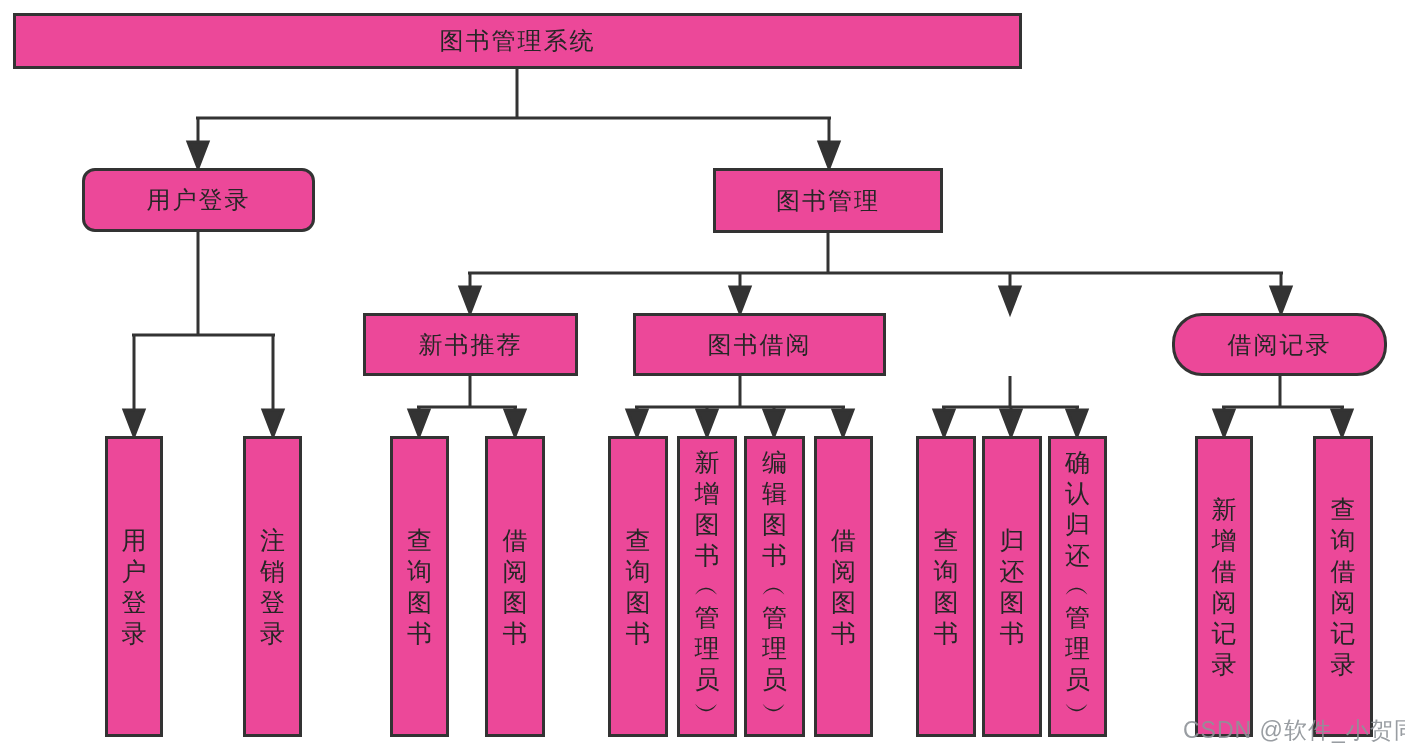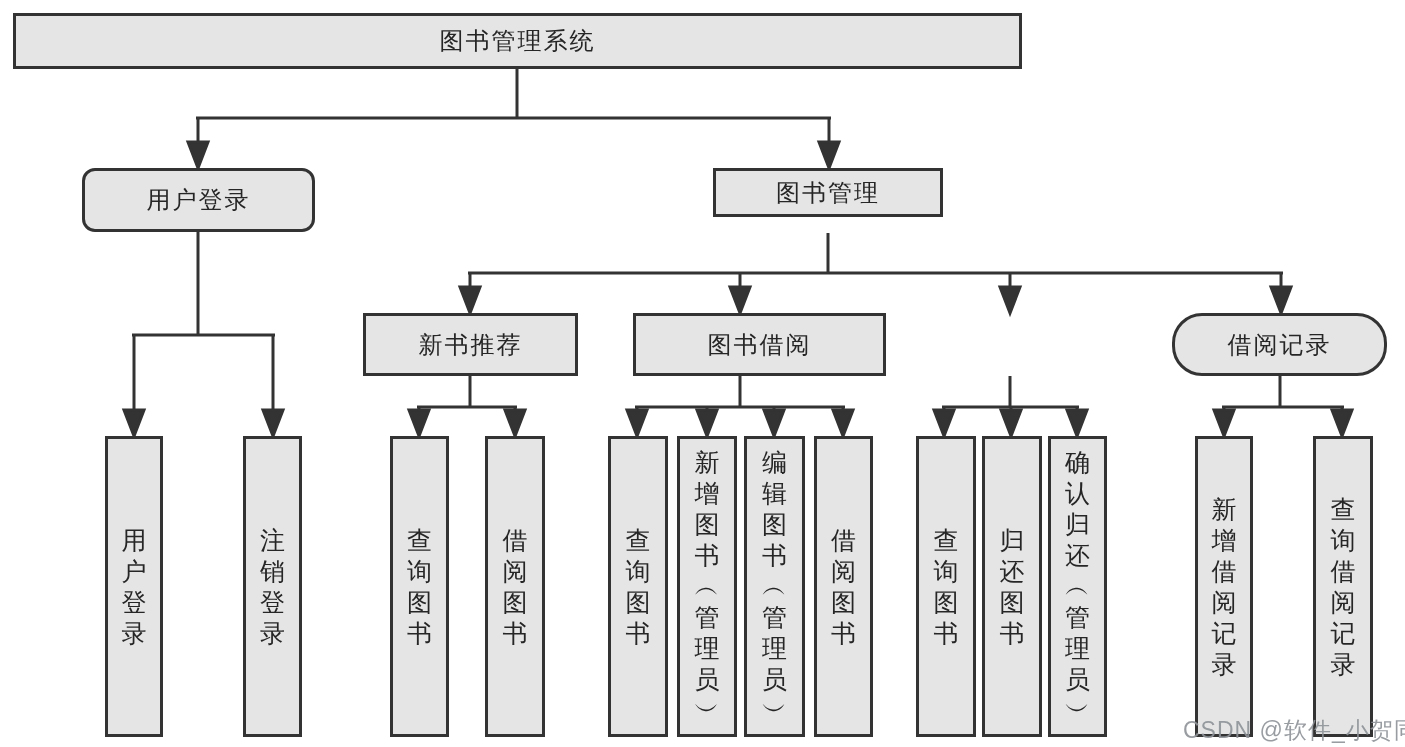--- a/index.html
+++ b/index.html
@@ -9,21 +9,21 @@
     background:var(--bg,#ffffff);
     font-family:"Liberation Sans","DejaVu Sans",sans-serif;
     color:var(--text,#262626);
     overflow:hidden;
   }
   .wires{position:absolute;left:0;top:0;width:1405px;height:747px;pointer-events:none;}
   .node{
     position:absolute;
     box-sizing:border-box;
     border:3px solid var(--line,#333333);
-    background:#e5e5e5;
+    background:#ec4899;
     display:flex;align-items:center;justify-content:center;
     text-align:center;
     font-size:24px;
     letter-spacing:2px;
     z-index:2;
   }
   .leaf{
     flex-direction:column;
     font-size:25px;
     letter-spacing:0;
@@ -118,21 +118,21 @@
       <line x1="1224" y1="407" x2="1224" y2="414"></line>
       <polygon points="1224,436 1214,410 1234,410"></polygon>
       <line x1="1342" y1="407" x2="1342" y2="414"></line>
       <polygon points="1342,436 1332,410 1352,410"></polygon>
     </g>
   </svg>
 
   <div class="node" style="left:13px;top:13px;width:1009px;height:56px;">图书管理系统</div>
 
   <div class="node" style="left:82px;top:168px;width:233px;height:64px;border-radius:13px;">用户登录</div>
-  <div class="node" style="left:713px;top:168px;width:230px;height:49px;">图书管理</div>
+  <div class="node" style="left:713px;top:168px;width:230px;height:65px;">图书管理</div>
 
   <div class="node" style="left:363px;top:313px;width:215px;height:63px;">新书推荐</div>
   <div class="node" style="left:633px;top:313px;width:253px;height:63px;">图书借阅</div>
   <div class="node" style="left:1172px;top:313px;width:215px;height:63px;border-radius:30px;">借阅记录</div>
 
   <div class="node leaf" style="left:105px;top:436px;width:58px;height:301px;">
       <span>用</span>
       <span>户</span>
       <span>登</span>
       <span>录</span>

